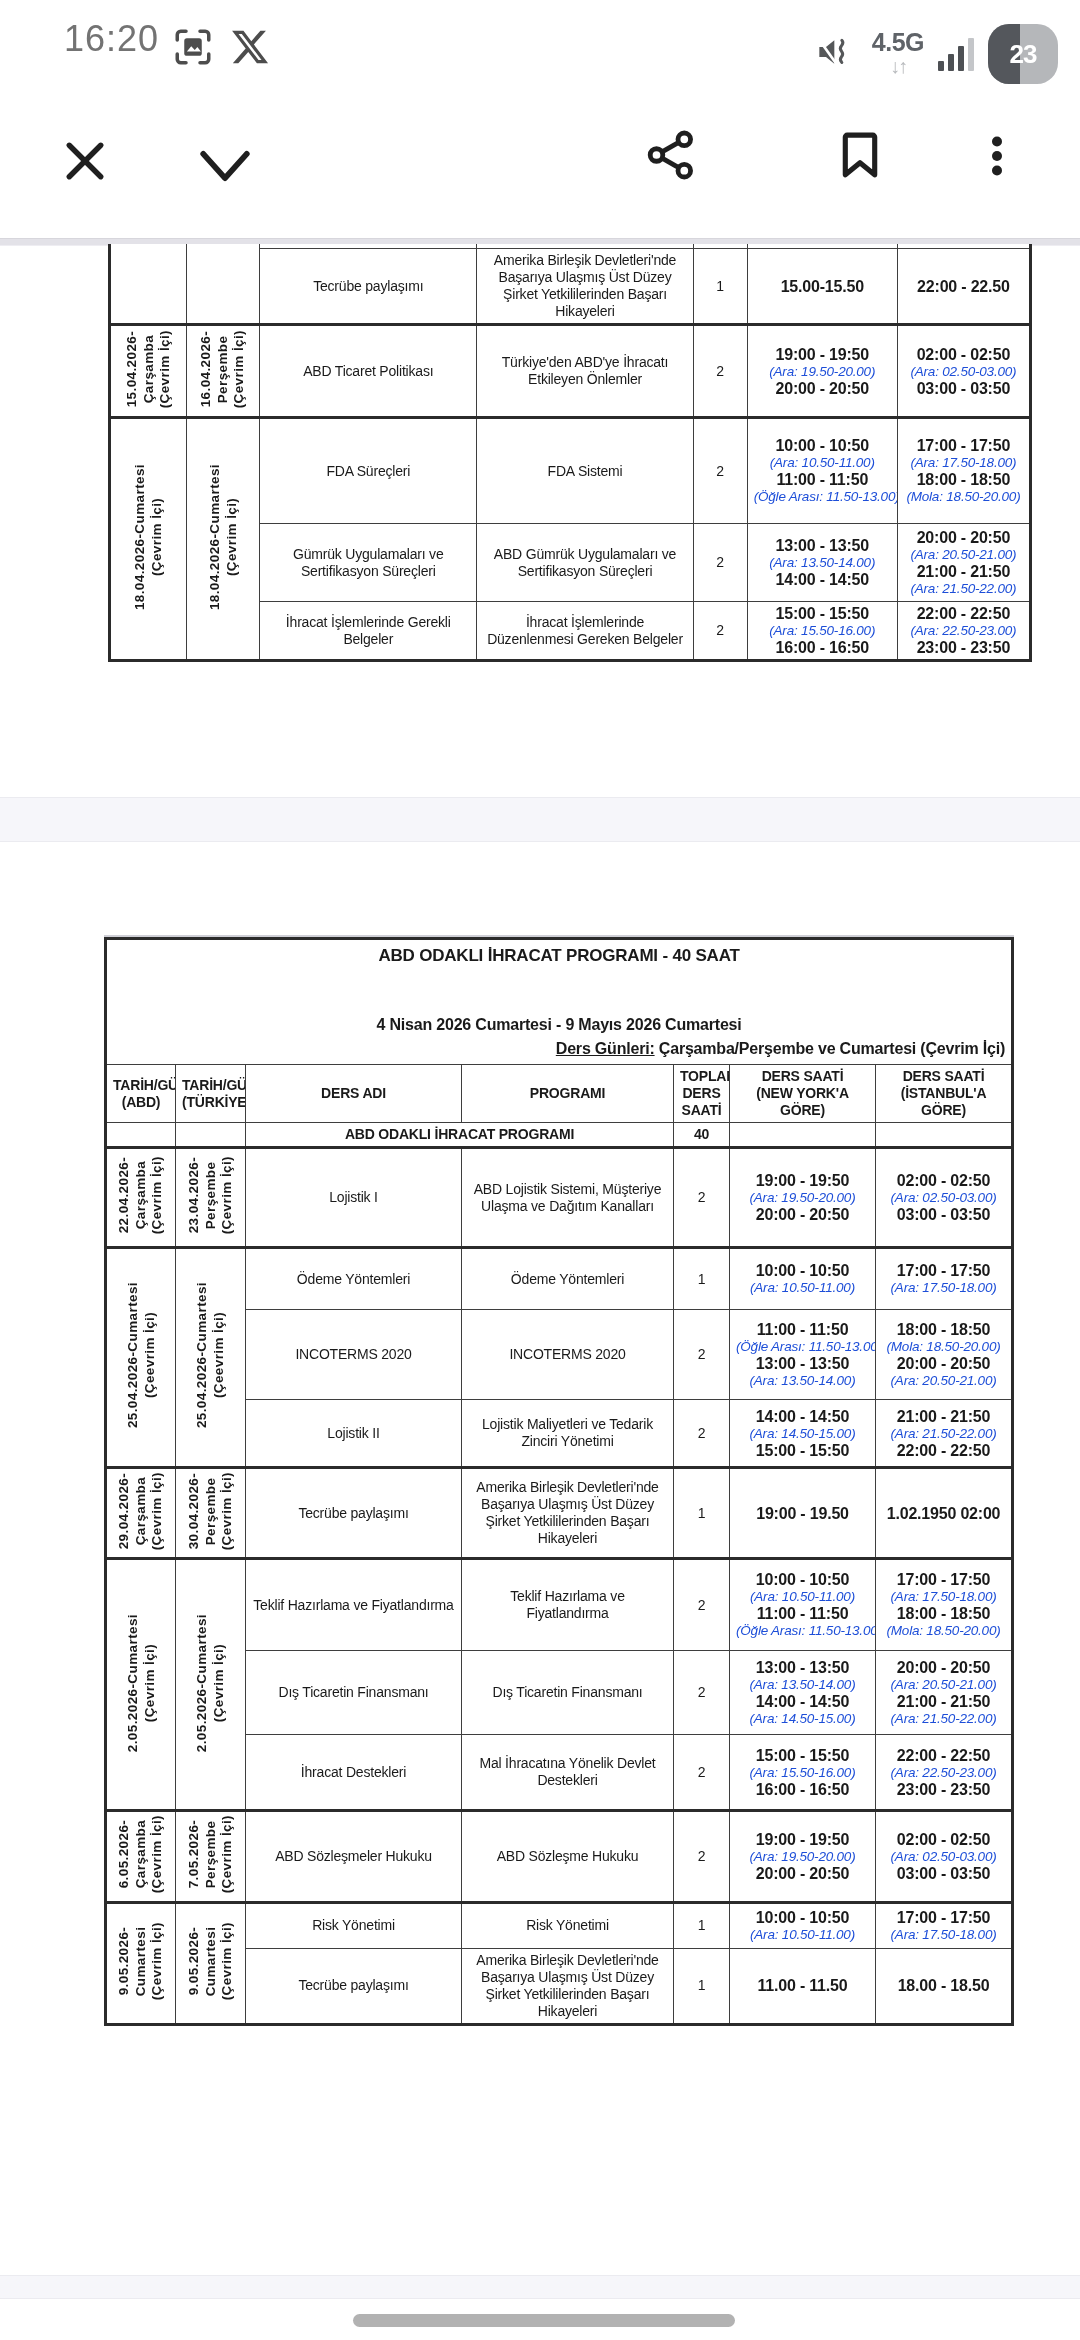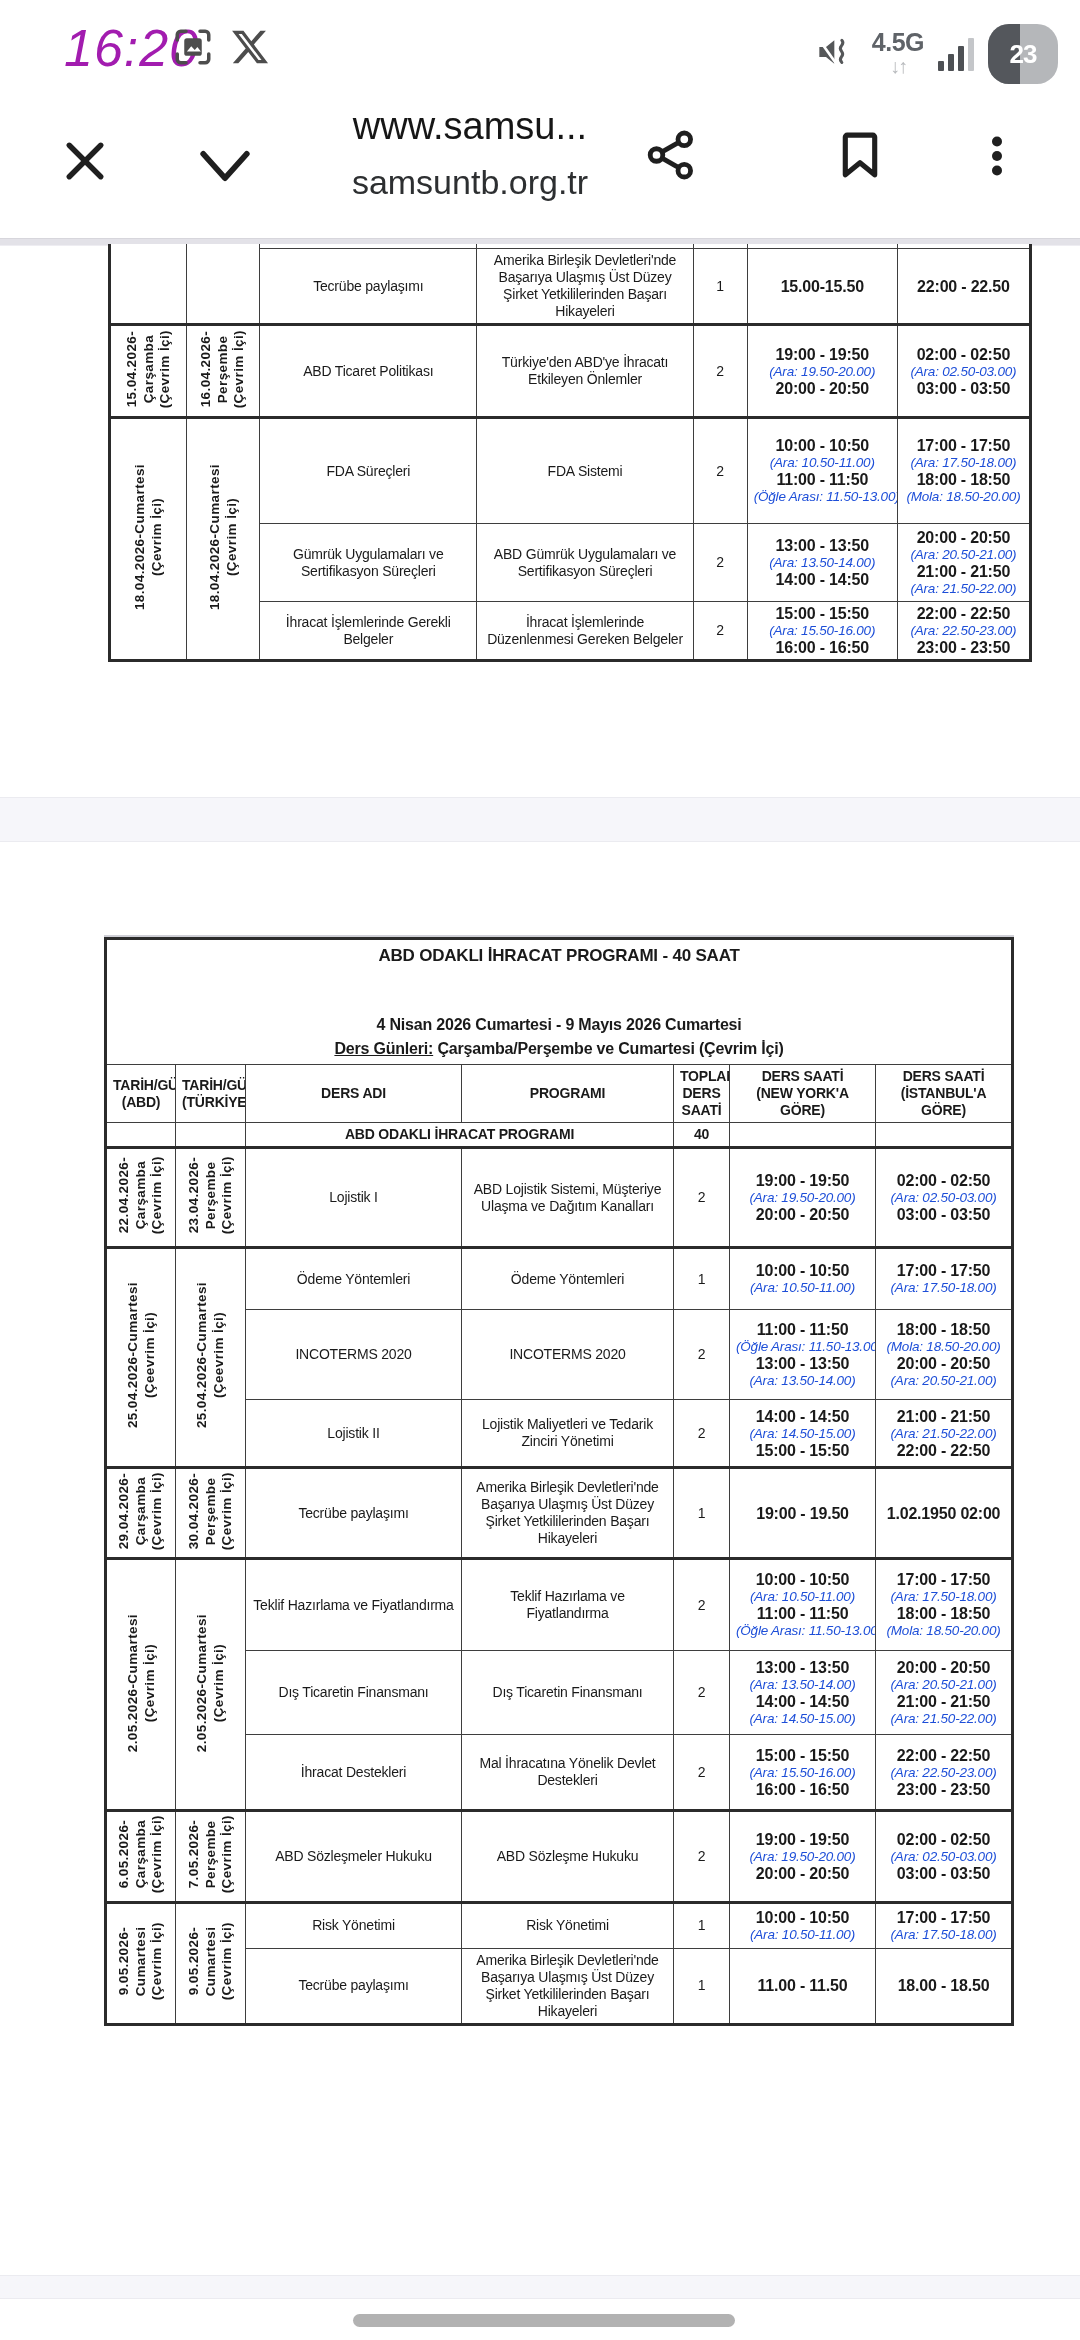--- a/index.html
+++ b/index.html
@@ -2,21 +2,21 @@
 <html><head>
 <meta charset="utf-8">
 <style>
   html,body{margin:0;padding:0;}
   body{
     width:1080px;height:2340px;position:relative;overflow:hidden;
     background:#ffffff;font-family:"Liberation Sans",sans-serif;color:#1a1a1a;
   }
   
   .status-bar{position:absolute;left:0;top:0;width:1080px;height:88px;background:#fff;}
-  .sb-time{position:absolute;left:64px;top:18px;font-size:52px;font-weight:500;color:#a21caf;letter-spacing:1px;font-style:italic;}
+  .sb-time{position:absolute;left:64px;top:18px;font-size:36px;font-weight:500;color:#737373;letter-spacing:1px;}
   .sb-left-icons{position:absolute;left:172px;top:26px;display:flex;gap:16px;align-items:center;}
   .sb-right{position:absolute;right:22px;top:24px;display:flex;gap:14px;align-items:center;}
   .battery{position:relative;width:70px;height:60px;border-radius:21px;background:#b5b7ba;overflow:hidden;}
   .battery .fill{position:absolute;left:0;top:0;bottom:0;width:46%;background:#54575c;}
   .battery .pct{position:absolute;inset:0;display:flex;align-items:center;justify-content:center;
     color:#fff;font-size:26px;font-weight:bold;letter-spacing:-1px;}
   .net-wrap{display:flex;flex-direction:column;align-items:center;line-height:1;margin-top:-2px;}
   .net-type{font-size:25px;font-weight:bold;color:#5f6368;letter-spacing:-0.5px;}
   .net-arrows{font-size:20px;color:#b9bbbe;margin-top:1px;letter-spacing:-2px;}
   .sigbars{display:flex;align-items:flex-end;gap:4px;height:34px;}
@@ -47,21 +47,21 @@
     padding:3px 6px;font-size:14px;line-height:17px;letter-spacing:-0.2px;overflow:hidden;}
   #table-top-wrap{position:absolute;left:108px;top:244px;width:924px;}
   #table-top{width:924px;border:3px solid #2b2b2b;border-top:none;}
   #table-top tr.first-cut td{border-top:none;}
   #table-prog-wrap{position:absolute;left:104px;top:937px;width:908px;}
   #table-prog{width:908px;border:3px solid #2b2b2b;box-shadow:0 -2px 0 #cfcfd6;}
   tr.group-start td{border-top:3px solid #2b2b2b;}
   td.title-cell{border-bottom:2px solid #2b2b2b;padding:8px 4px 6px 4px;}
   .t-line1{font-weight:bold;font-size:17px;line-height:25px;letter-spacing:-0.2px;}
   .t-line2{font-weight:bold;font-size:16px;line-height:24px;margin-top:45px;}
-  .t-line3{font-weight:bold;font-size:16px;line-height:24px;}
+  .t-line3{font-weight:bold;font-size:16px;line-height:24px;text-align:right;}
   .t-line3 .ul{text-decoration:underline;}
   td.head-cell{font-weight:bold;font-size:14px;line-height:16.5px;white-space:pre-line;padding:4px 2px;}
   tr.summary-row td{border-bottom:3px solid #2b2b2b;}
   td.summary-label{font-weight:bold;font-size:14.5px;}
   td.summary-total{font-weight:bold;font-size:14.5px;}
   td.date-cell{padding:0;}
   .vdate{writing-mode:vertical-rl;transform:rotate(180deg);white-space:pre-line;
     font-weight:bold;font-size:13.5px;line-height:16.5px;letter-spacing:0.4px;
     display:inline-block;margin:0 auto;}
   td.ders-cell,td.konu-cell{font-size:14px;}
@@ -123,24 +123,20 @@
     <svg width="54" height="54" viewBox="0 0 24 24" fill="none" stroke="#1f1f1f" stroke-width="2.4" stroke-linecap="round">
       <line x1="5" y1="5" x2="19" y2="19"></line>
         <line x1="19" y1="5" x2="5" y2="19"></line>
     </svg>
   </div>
   <div class="tb-icon" style="left:196px;top:56px;">
     <svg width="58" height="44" viewBox="0 0 24 16" fill="none" stroke="#1f1f1f" stroke-width="2.4" stroke-linecap="round" stroke-linejoin="round">
       <polyline points="3,3 12,13 21,3"></polyline>
     </svg>
   </div>
-  <div class="tb-title-block">
-    <div class="tb-title">www.samsu...</div>
-    <div class="tb-url">samsuntb.org.tr</div>
-  </div>
   <div class="url-fade"></div>
   <div class="tb-icon" style="left:642px;top:38px;">
     <svg width="58" height="58" viewBox="0 0 24 24" fill="none" stroke="#1f1f1f" stroke-width="2">
       <circle cx="17.5" cy="5.5" r="2.6"></circle>
         <circle cx="6" cy="12" r="2.6"></circle>
         <circle cx="17.5" cy="18.5" r="2.6"></circle>
       <line x1="8.3" y1="10.7" x2="15.2" y2="6.8"></line>
         <line x1="8.3" y1="13.3" x2="15.2" y2="17.2"></line>
     </svg>
   </div>

